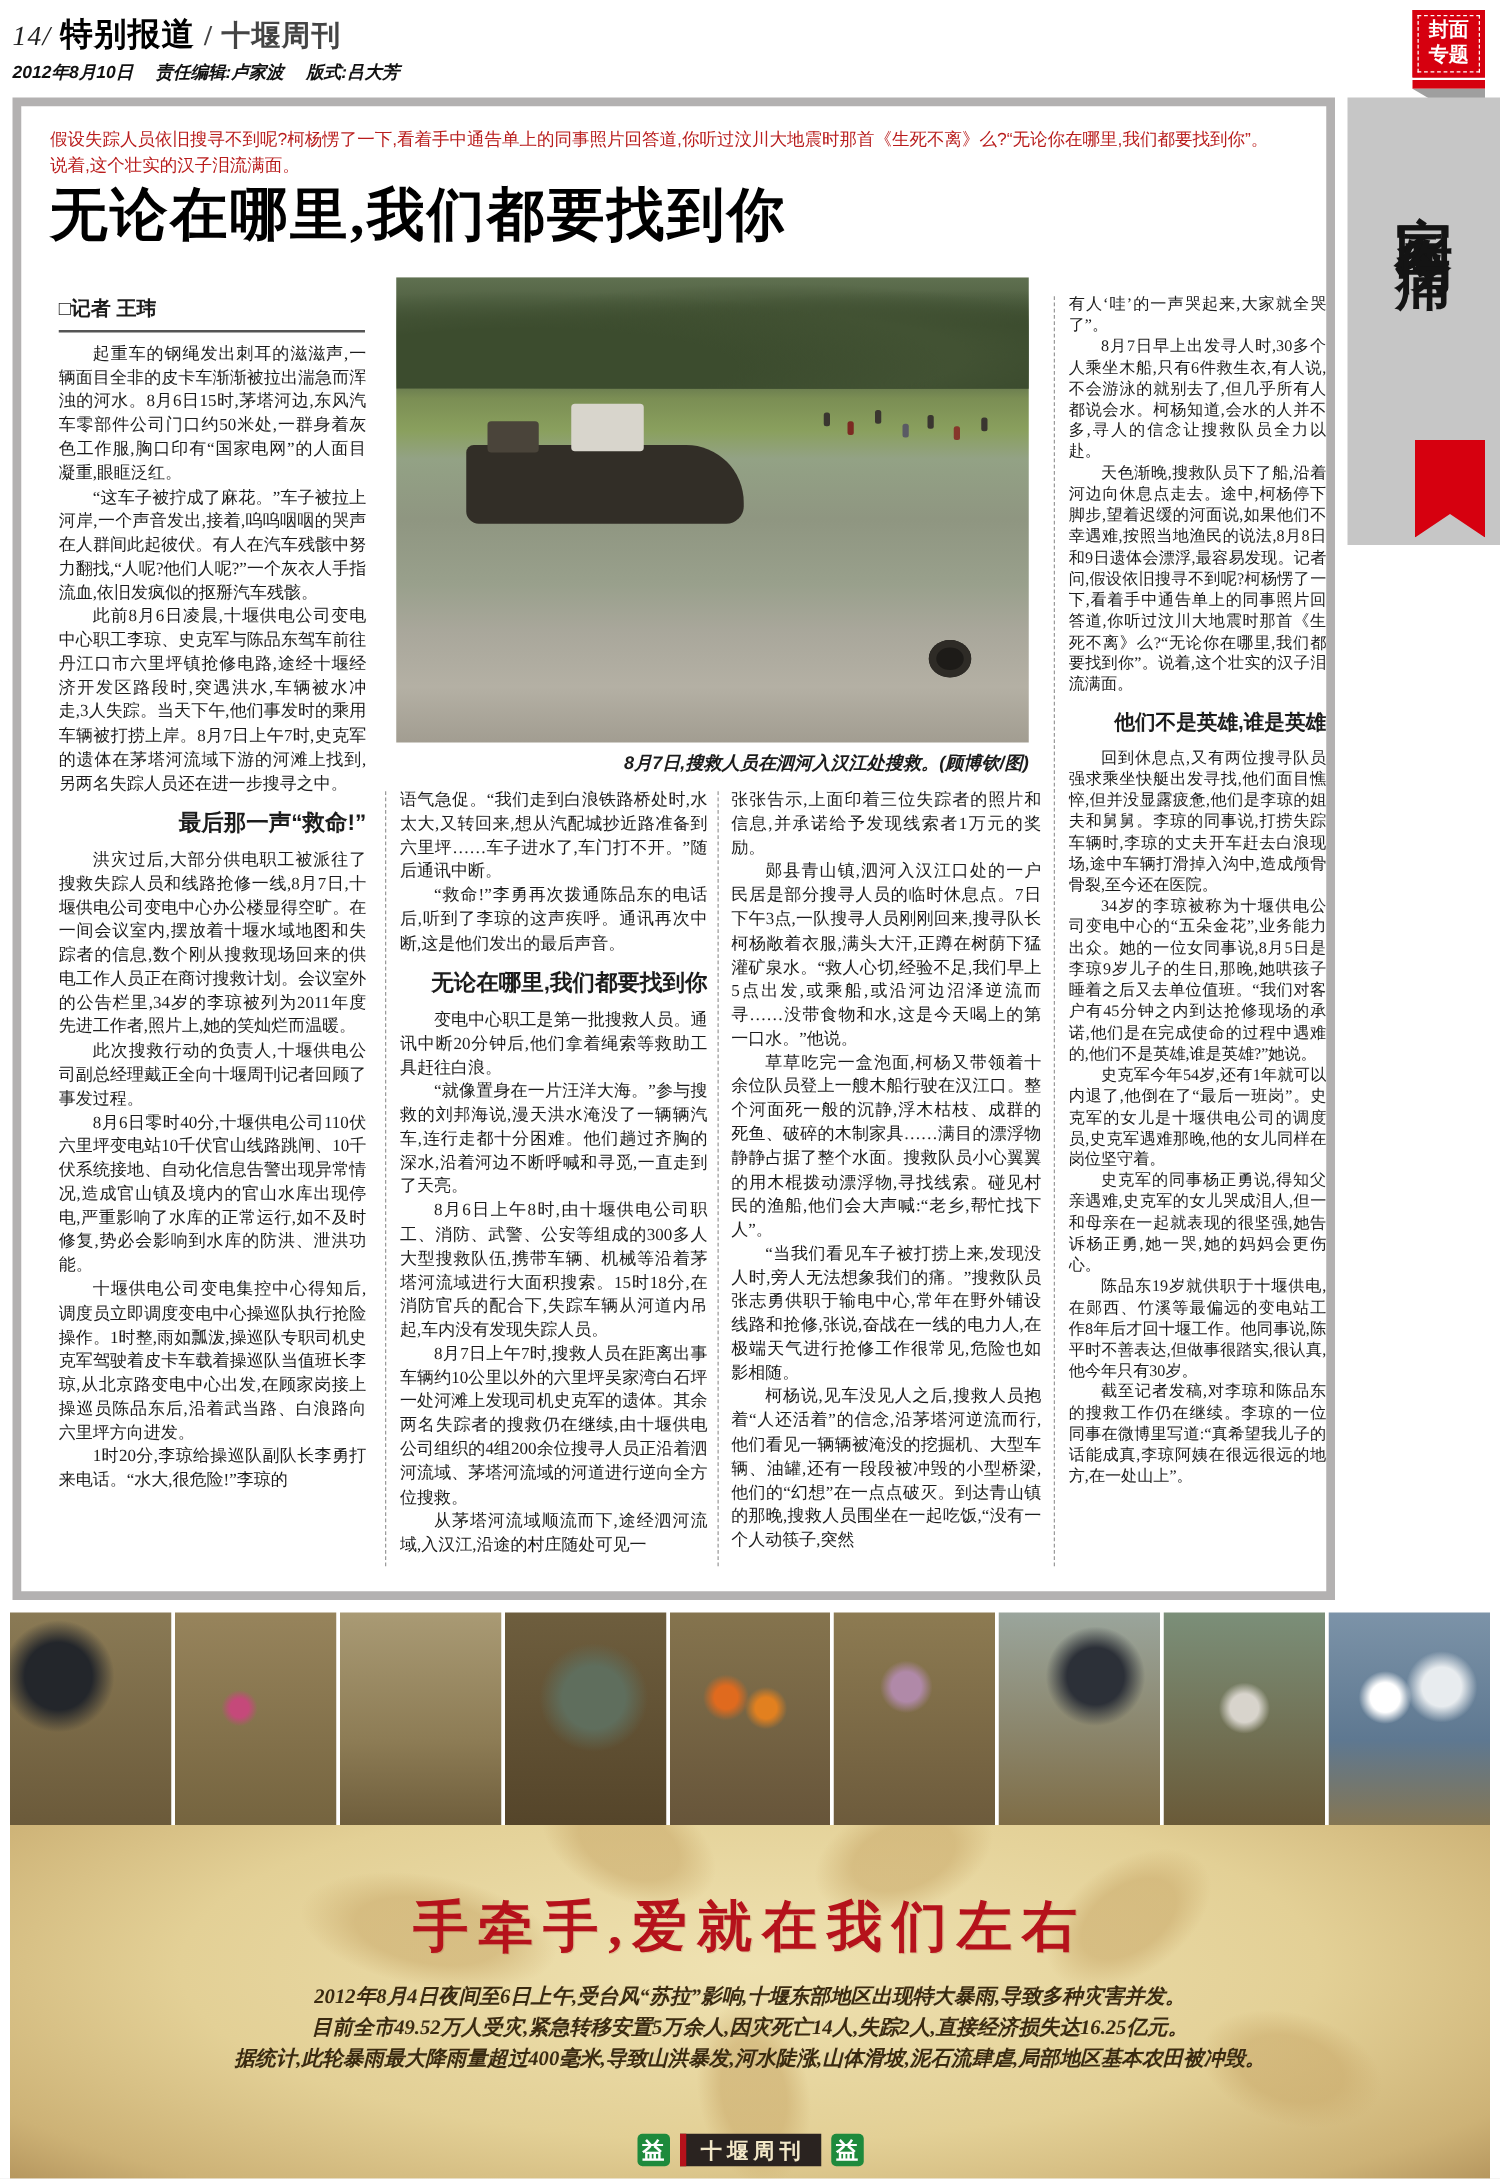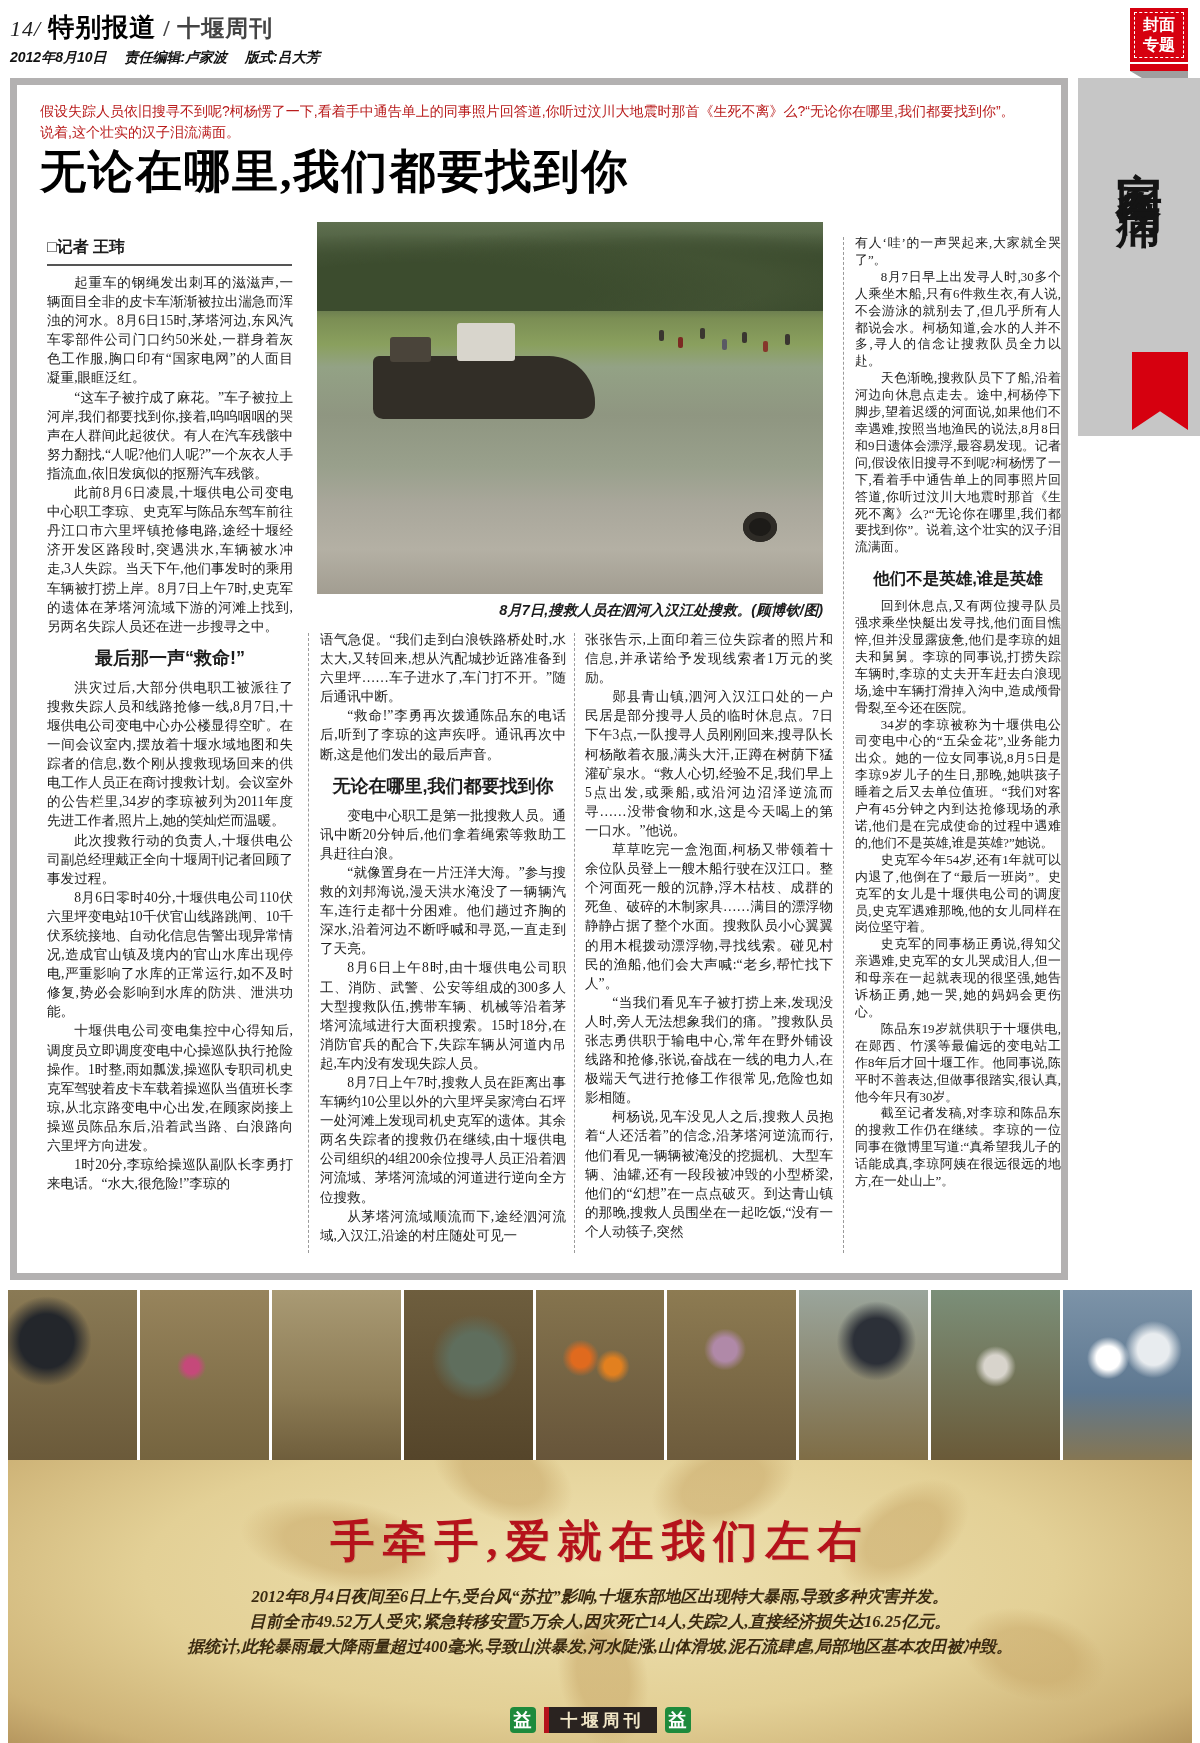--- a/index.html
+++ b/index.html
@@ -41,21 +41,21 @@
          font-family:"Liberation Sans",sans-serif;font-weight:bold;font-size:16px;
          border-bottom:2px solid #555;padding-bottom:6px;}
   .col{position:absolute;font-size:13.6px;line-height:19.1px;text-align:justify;overflow:hidden;}
   .col p{margin:0;text-indent:2em;}
   .col p.cont{text-indent:0;}
   .col1{left:30px;top:188px;width:246px;height:982px;}
   .col2{left:303px;top:545px;width:246px;height:625px;}
   .col3{left:568px;top:545px;width:248px;height:625px;}
   .col4{left:838px;top:150px;width:206px;height:1020px;font-size:12.9px;line-height:16.9px;}
   .subhead{font-family:"Liberation Sans",sans-serif;font-weight:bold;font-size:18px;
-         text-align:center;text-indent:0 !important;margin:10px 0 8px 0 !important;line-height:24px;}
+         text-align:right;text-indent:0 !important;margin:10px 0 8px 0 !important;line-height:24px;}
   .col4 .subhead{font-size:16.5px;}
   .divider{position:absolute;border-left:1px dashed #9a9a9a;width:0;}
   .div1{left:291px;top:548px;height:620px;}
   .div2{left:557px;top:548px;height:620px;}
   .div3{left:826px;top:152px;height:1016px;}
   
   .photo{position:absolute;left:300px;top:137px;width:506px;height:372px;overflow:hidden;
      background:linear-gradient(180deg,#5f7050 0%,#49593b 9%,#546449 20%,#7b8e54 26%,
        #8aa05e 33%,#93a285 39%,#8f9681 52%,#99a08c 66%,#a9a79b 76%,#b4b0a4 88%,#a29d91 100%);}
   .treeline{position:absolute;left:0;top:0;width:100%;height:24%;
@@ -179,21 +179,21 @@
       </div>
     </div>
     <div class="caption">8月7日,搜救人员在泗河入汉江处搜救。(顾博钦/图)</div>
 
     <div class="divider div1"></div>
     <div class="divider div2"></div>
     <div class="divider div3"></div>
 
     <div class="col col1">
       <p>起重车的钢绳发出刺耳的滋滋声,一辆面目全非的皮卡车渐渐被拉出湍急而浑浊的河水。8月6日15时,茅塔河边,东风汽车零部件公司门口约50米处,一群身着灰色工作服,胸口印有“国家电网”的人面目凝重,眼眶泛红。</p>
-      <p>“这车子被拧成了麻花。”车子被拉上河岸,我们都要找到你,接着,呜呜咽咽的哭声在人群间此起彼伏。有人在汽车残骸中努力翻找,“人呢?他们人呢?”一个灰衣人手指流血,依旧发疯似的抠掰汽车残骸。</p>
+      <p>“这车子被拧成了麻花。”车子被拉上河岸,一个声音发出,接着,呜呜咽咽的哭声在人群间此起彼伏。有人在汽车残骸中努力翻找,“人呢?他们人呢?”一个灰衣人手指流血,依旧发疯似的抠掰汽车残骸。</p>
       <p>此前8月6日凌晨,十堰供电公司变电中心职工李琼、史克军与陈品东驾车前往丹江口市六里坪镇抢修电路,途经十堰经济开发区路段时,突遇洪水,车辆被水冲走,3人失踪。当天下午,他们事发时的乘用车辆被打捞上岸。8月7日上午7时,史克军的遗体在茅塔河流域下游的河滩上找到,另两名失踪人员还在进一步搜寻之中。</p>
       <p class="subhead">最后那一声“救命!”</p>
       <p>洪灾过后,大部分供电职工被派往了搜救失踪人员和线路抢修一线,8月7日,十堰供电公司变电中心办公楼显得空旷。在一间会议室内,摆放着十堰水域地图和失踪者的信息,数个刚从搜救现场回来的供电工作人员正在商讨搜救计划。会议室外的公告栏里,34岁的李琼被列为2011年度先进工作者,照片上,她的笑灿烂而温暖。</p>
       <p>此次搜救行动的负责人,十堰供电公司副总经理戴正全向十堰周刊记者回顾了事发过程。</p>
       <p>8月6日零时40分,十堰供电公司110伏六里坪变电站10千伏官山线路跳闸、10千伏系统接地、自动化信息告警出现异常情况,造成官山镇及境内的官山水库出现停电,严重影响了水库的正常运行,如不及时修复,势必会影响到水库的防洪、泄洪功能。</p>
       <p>十堰供电公司变电集控中心得知后,调度员立即调度变电中心操巡队执行抢险操作。1时整,雨如瓢泼,操巡队专职司机史克军驾驶着皮卡车载着操巡队当值班长李琼,从北京路变电中心出发,在顾家岗接上操巡员陈品东后,沿着武当路、白浪路向六里坪方向进发。</p>
       <p>1时20分,李琼给操巡队副队长李勇打来电话。“水大,很危险!”李琼的</p>
     </div>
 
     <div class="col col2">

